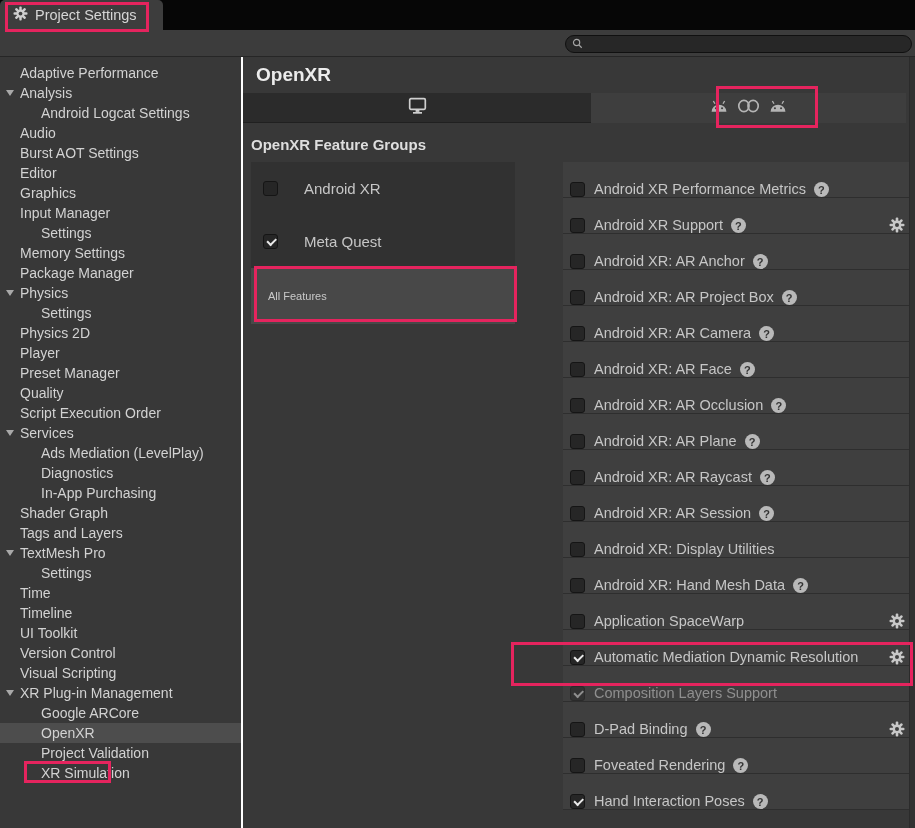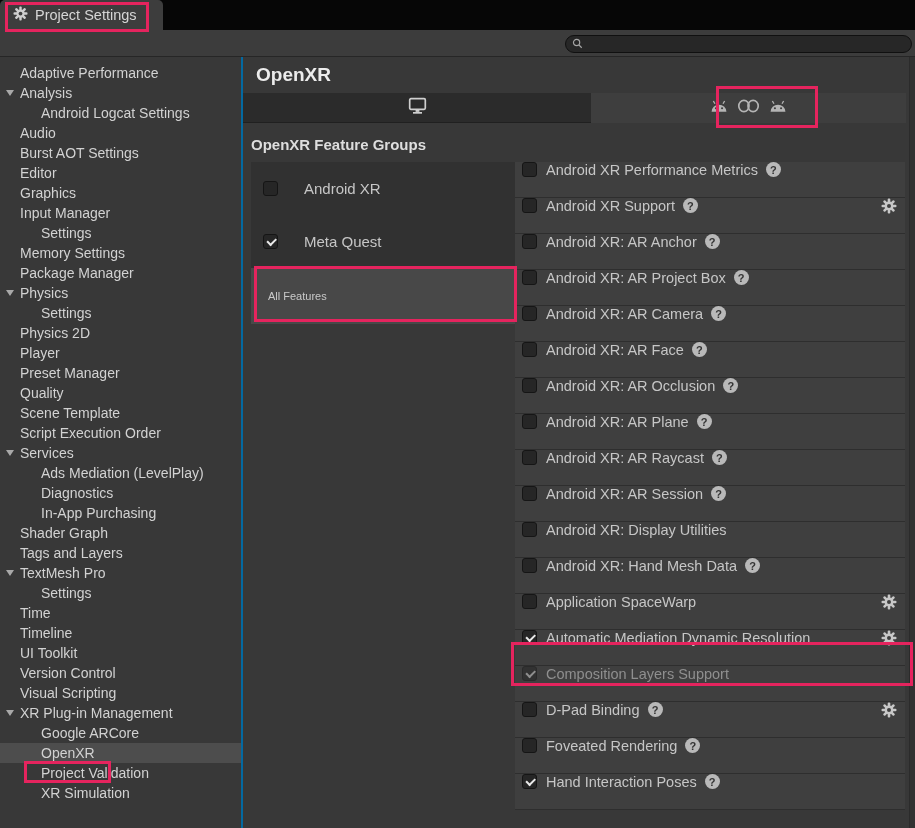--- a/index.html
+++ b/index.html
@@ -27,21 +27,21 @@
   .search-box input {
     background:transparent; border:none; outline:none; color:#cccccc;
     font-size:11px; width:300px; font-family:"Liberation Sans", sans-serif;
   }
 
   
   .main { display:flex; height:771px; }
 
   
   .sidebar {
-    width:243px; background:#383838; border-right:2px solid #0369a1;
+    width:243px; background:#383838; border-right:2px solid #ffffff;
     padding-top:6px; flex:none; overflow:hidden;
   }
   .side-item {
     position:relative; height:20px; line-height:20px; font-size:14px;
     color:#d2d2d2; padding-left:20px; white-space:nowrap; cursor:default;
   }
   .side-item.child { padding-left:41px; }
   .side-item.selected { background:#4d4d4d; }
   .arrow {
     position:absolute; left:6px; top:7px; width:0; height:0;
@@ -56,33 +56,33 @@
   .tabs { display:flex; height:30px; }
   .tab-left {
     width:348px; background:#2b2b2b; border-bottom:1px solid #202020;
     display:flex; align-items:center; justify-content:center;
   }
   .tab-right {
     width:315px; background:#3e3e3e;
     display:flex; align-items:center; justify-content:center; gap:9px;
   }
 
-  .section { display:flex; }
+  .section { display:flex;gap:48px; }
   .groups-col { width:272px; padding-left:8px; flex:none; }
   .groups-heading { height:39px; line-height:44px; font-size:15px; font-weight:700; color:#dedede; }
   .groups-panel { width:264px; background:#313131; }
   .group-row { height:53px; display:flex; align-items:center; padding-left:12px; gap:26px;
     font-size:15px; color:#c6c6c6; }
   .all-features-row { height:56px; background:#484848; display:flex; align-items:center;
     padding-left:17px; font-size:11px; color:#c9c9c9; }
 
   .features-col { width:390px; padding-top:39px; }
   .feature-row {
     height:36px; background:#3f3f3f; border-bottom:1.5px solid #2e2e2e;
-    display:flex; align-items:flex-start; padding:0 8px 0 7px; position:relative;
+    display:flex; align-items:flex-end; padding:0 8px 0 7px; position:relative;
   }
   .feature-label { font-size:14.5px; color:#c6c6c6; margin-left:9px; white-space:nowrap; }
   .feature-row.disabled .feature-label { color:#8f8f8f; }
   .spacer { flex:1; }
 
   
   .checkbox {
     width:15px; height:15px; background:#262626; border:1px solid #151515;
     border-radius:3px; position:relative; flex:none; cursor:pointer;
   }
@@ -243,25 +243,20 @@
         
         <span>Preset Manager</span>
       </div>
 
       <div class="side-item">
         
         
         <span>Quality</span>
       </div>
 
-      <div class="side-item">
-        
-        
-        <span>Scene Template</span>
-      </div>
 
       <div class="side-item">
         
         
         <span>Script Execution Order</span>
       </div>
 
       <div class="side-item">
         
         <span class="arrow"></span>

